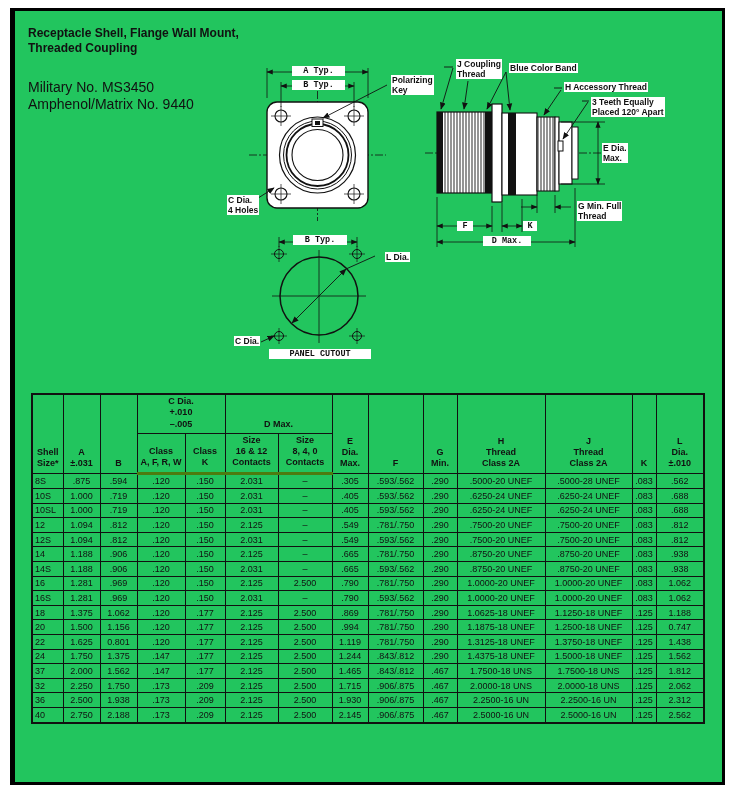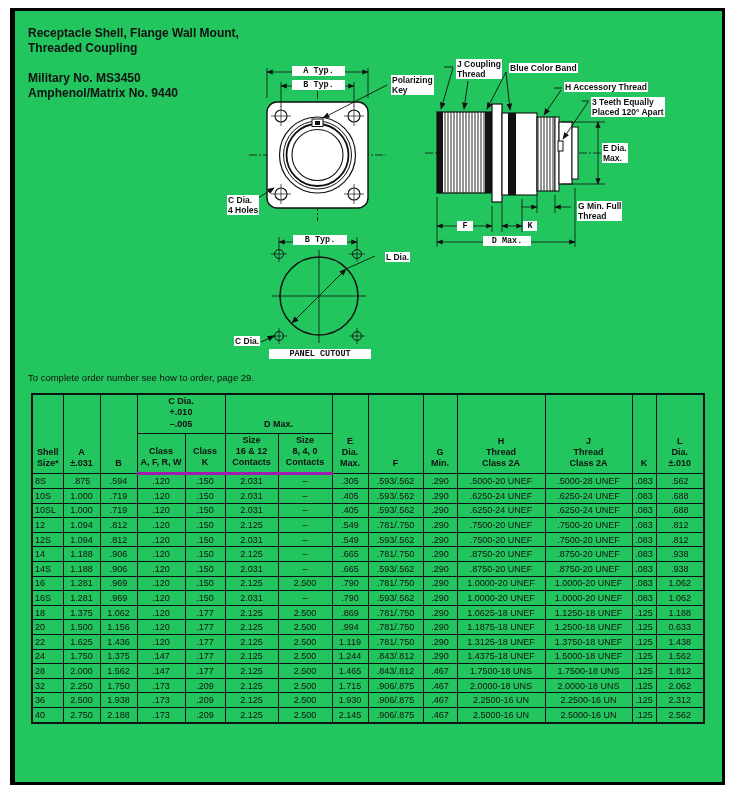--- a/index.html
+++ b/index.html
@@ -1,30 +1,30 @@
 <!DOCTYPE html>
 <html><head>
 <meta charset="utf-8">
 <style>
   html,body{margin:0;padding:0;background:#fff;}
   body{width:733px;height:793px;position:relative;font-family:"Liberation Sans",sans-serif;color:#111;}
   .page{position:absolute;left:10px;top:8px;width:707px;height:771px;border:3px solid #000;border-left-width:5px;background:#22c55e;}
   .abs{position:absolute;}
   .title{font-size:12px;font-weight:bold;line-height:1.22;white-space:pre-line;}
-  .subtitle{font-size:12px;font-weight:bold;line-height:1.22;white-space:pre-line;margin-top:4px;}
+  .subtitle{font-size:14px;font-weight:normal;line-height:1.22;white-space:pre-line;margin-top:12px;}
   .note{font-size:9.5px;}
   .footnote{font-size:9.5px;}
   .diagram-wrap{left:0;top:44px;width:707px;height:332px;}
   .diagram-wrap svg{position:absolute;left:0;top:0;}
   .dlabel{position:absolute;font-size:8.5px;font-weight:bold;line-height:1.2;white-space:pre-line;background:#fff;padding:0 1px;}
   .dlabel.c{text-align:center;font-family:Liberation Mono, monospace;}
   table.spec{position:absolute;left:16px;top:382px;width:672px;border-collapse:collapse;table-layout:fixed;border:2px solid #111;font-size:9px;}
   table.spec th,table.spec td{border:1px solid #111;padding:1px 2px;text-align:center;vertical-align:middle;overflow:hidden;}
   table.spec th{font-weight:bold;white-space:pre-line;vertical-align:bottom;padding-bottom:3px;line-height:1.25;}
-  table.spec thead tr.cols th{border-bottom:3px solid #a21caf;}
+  table.spec thead tr.cols th{border-bottom:3px solid #4d7c0f;}
   table.spec th.grp{vertical-align:bottom;}
   table.spec td{height:11.6px;}
   table.spec td.shell{text-align:left;}
 </style>
 </head>
 <body>
 
 <div class="page">
 
   <div class="abs title" style="left:13px;top:15px;">Receptacle Shell, Flange Wall Mount,
@@ -196,21 +196,20 @@
     <div class="dlabel c" style="left:442px;top:166px;width:14px;">F</div>
     <div class="dlabel c" style="left:508px;top:166px;width:12px;">K</div>
     <div class="dlabel c" style="left:468px;top:181px;width:46px;">D Max.</div>
 
     <div class="dlabel c" style="left:278px;top:180px;width:52px;">B Typ.</div>
     <div class="dlabel" style="left:370px;top:197px;">L Dia.</div>
     <div class="dlabel" style="left:219px;top:281px;">C Dia.</div>
     <div class="dlabel c" style="left:254px;top:294px;width:100px;">PANEL CUTOUT</div>
   </div>
 
-  <div class="abs note" style="left:13px;top:361px;">To complete order number see how to order, page 29.</div>
 
   <table class="spec">
     <colgroup>
       <col style="width:31px">
         <col style="width:37px">
         <col style="width:37px">
       <col style="width:48px">
         <col style="width:40px">
         <col style="width:53px">
       <col style="width:54px">
@@ -431,26 +430,26 @@
           <td>.120</td>
           <td>.177</td>
           <td>2.125</td>
           <td>2.500</td>
           <td>.994</td>
           <td>.781/.750</td>
           <td>.290</td>
           <td>1.1875-18 UNEF</td>
           <td>1.2500-18 UNEF</td>
           <td>.125</td>
-          <td>0.633</td>
+          <td>0.747</td>
         </tr>
         <tr>
           <td class="shell">22</td>
           <td>1.625</td>
-          <td>1.436</td>
+          <td>0.801</td>
           <td>.120</td>
           <td>.177</td>
           <td>2.125</td>
           <td>2.500</td>
           <td>1.119</td>
           <td>.781/.750</td>
           <td>.290</td>
           <td>1.3125-18 UNEF</td>
           <td>1.3750-18 UNEF</td>
           <td>.125</td>
@@ -466,21 +465,21 @@
           <td>2.500</td>
           <td>1.244</td>
           <td>.843/.812</td>
           <td>.290</td>
           <td>1.4375-18 UNEF</td>
           <td>1.5000-18 UNEF</td>
           <td>.125</td>
           <td>1.562</td>
         </tr>
         <tr>
-          <td class="shell">28</td>
+          <td class="shell">37</td>
           <td>2.000</td>
           <td>1.562</td>
           <td>.147</td>
           <td>.177</td>
           <td>2.125</td>
           <td>2.500</td>
           <td>1.465</td>
           <td>.843/.812</td>
           <td>.467</td>
           <td>1.7500-18 UNS</td>

